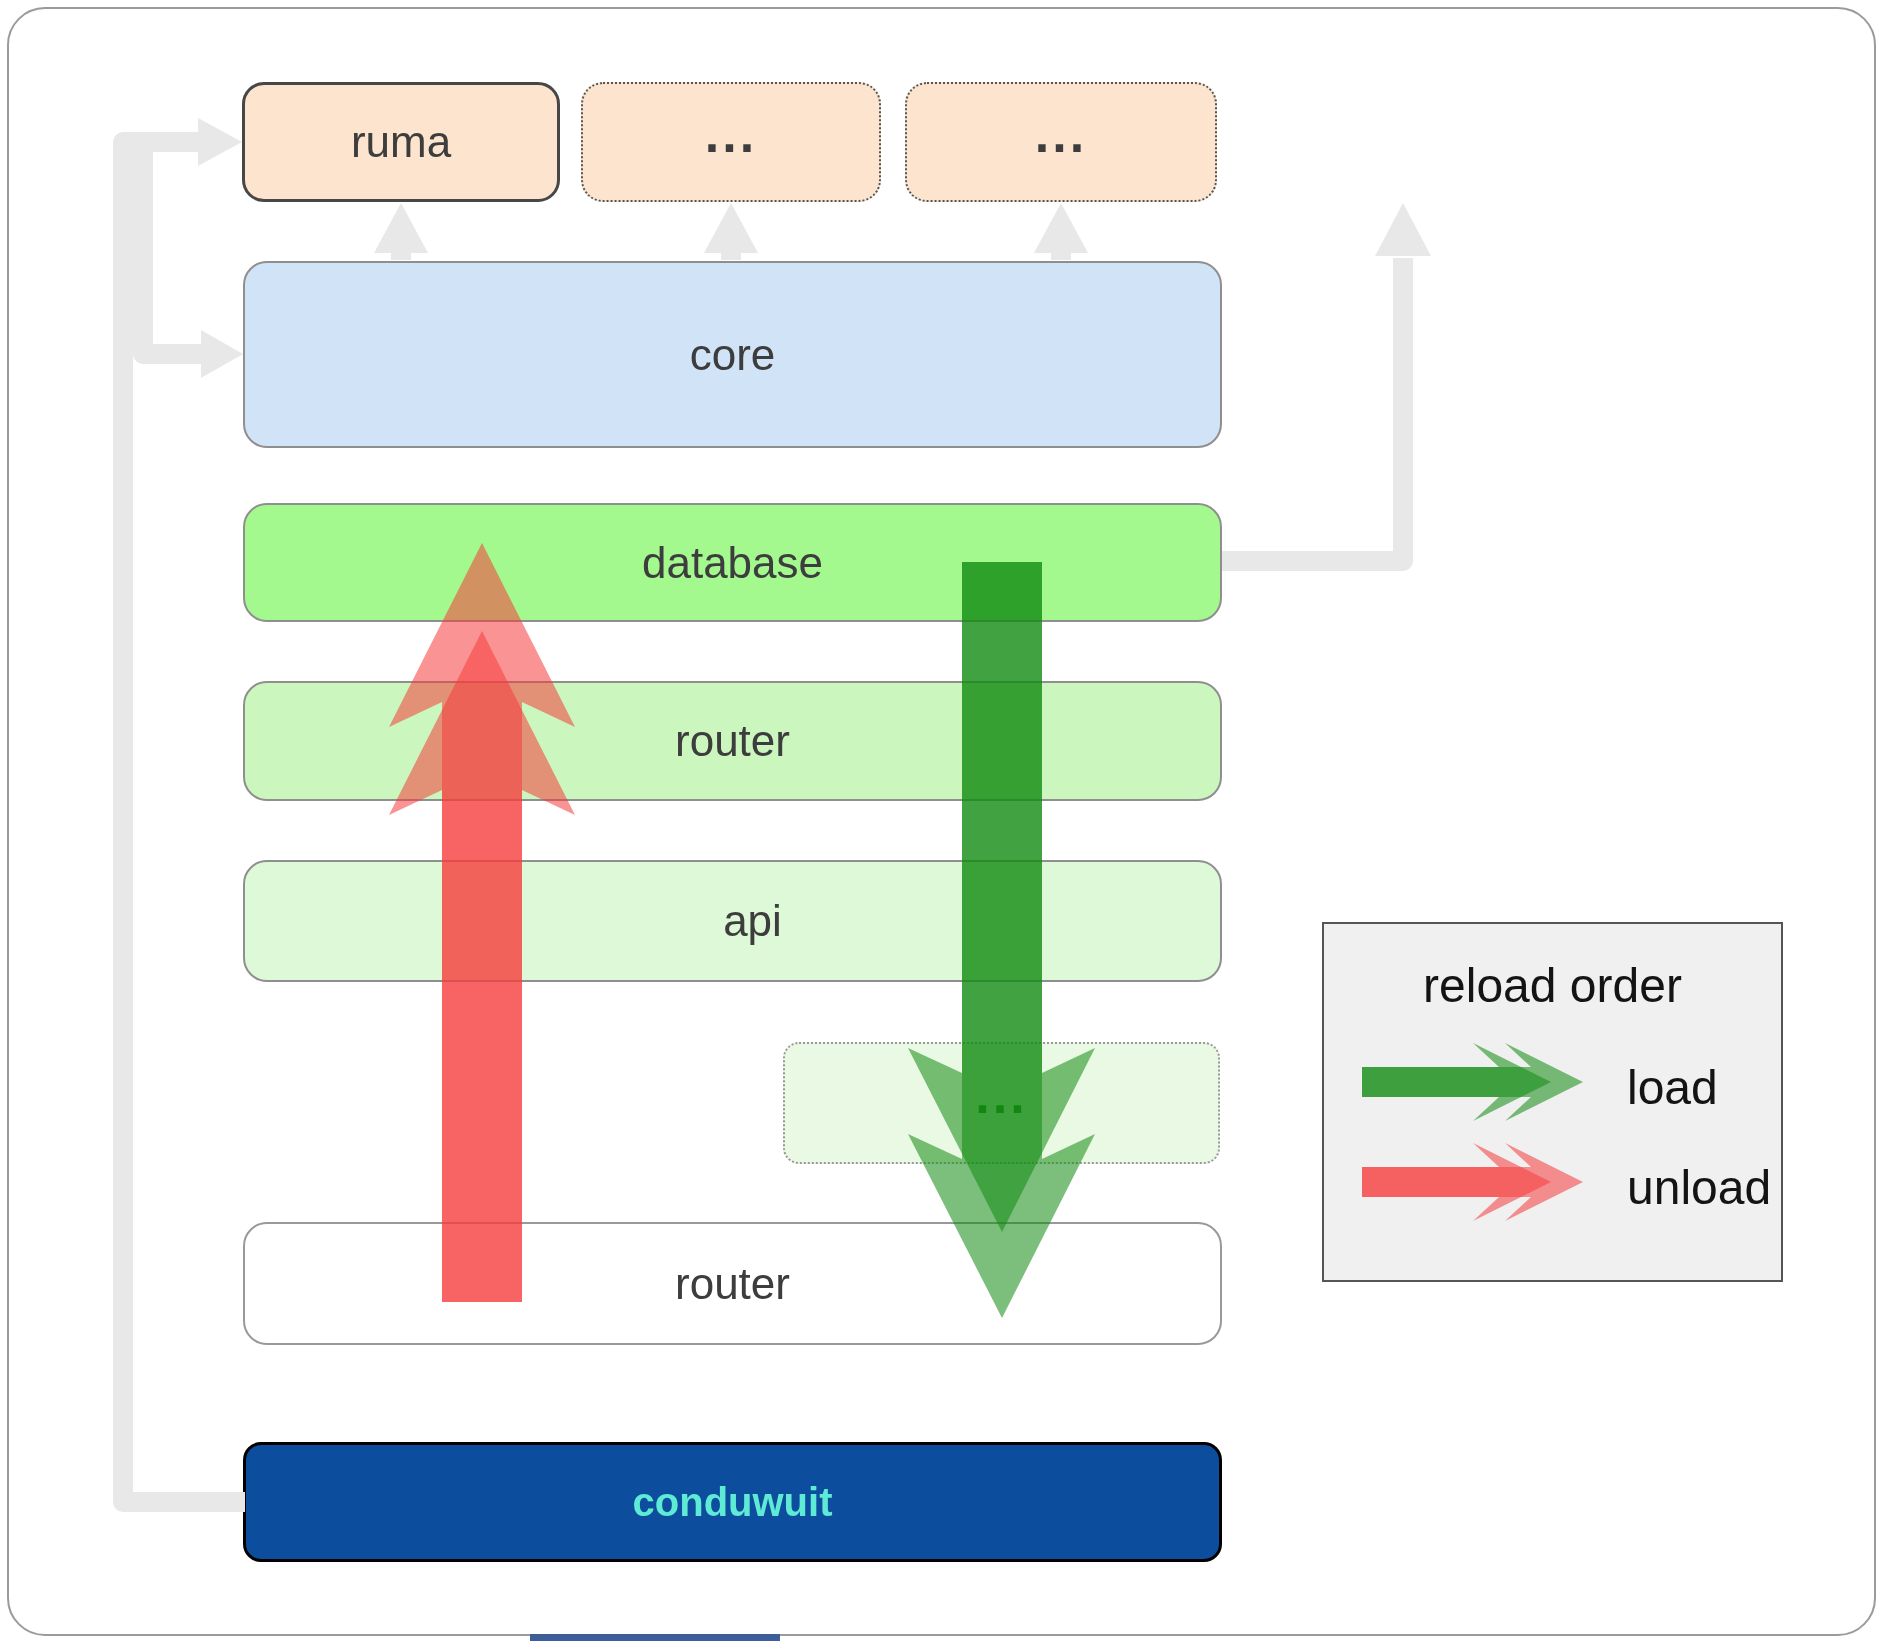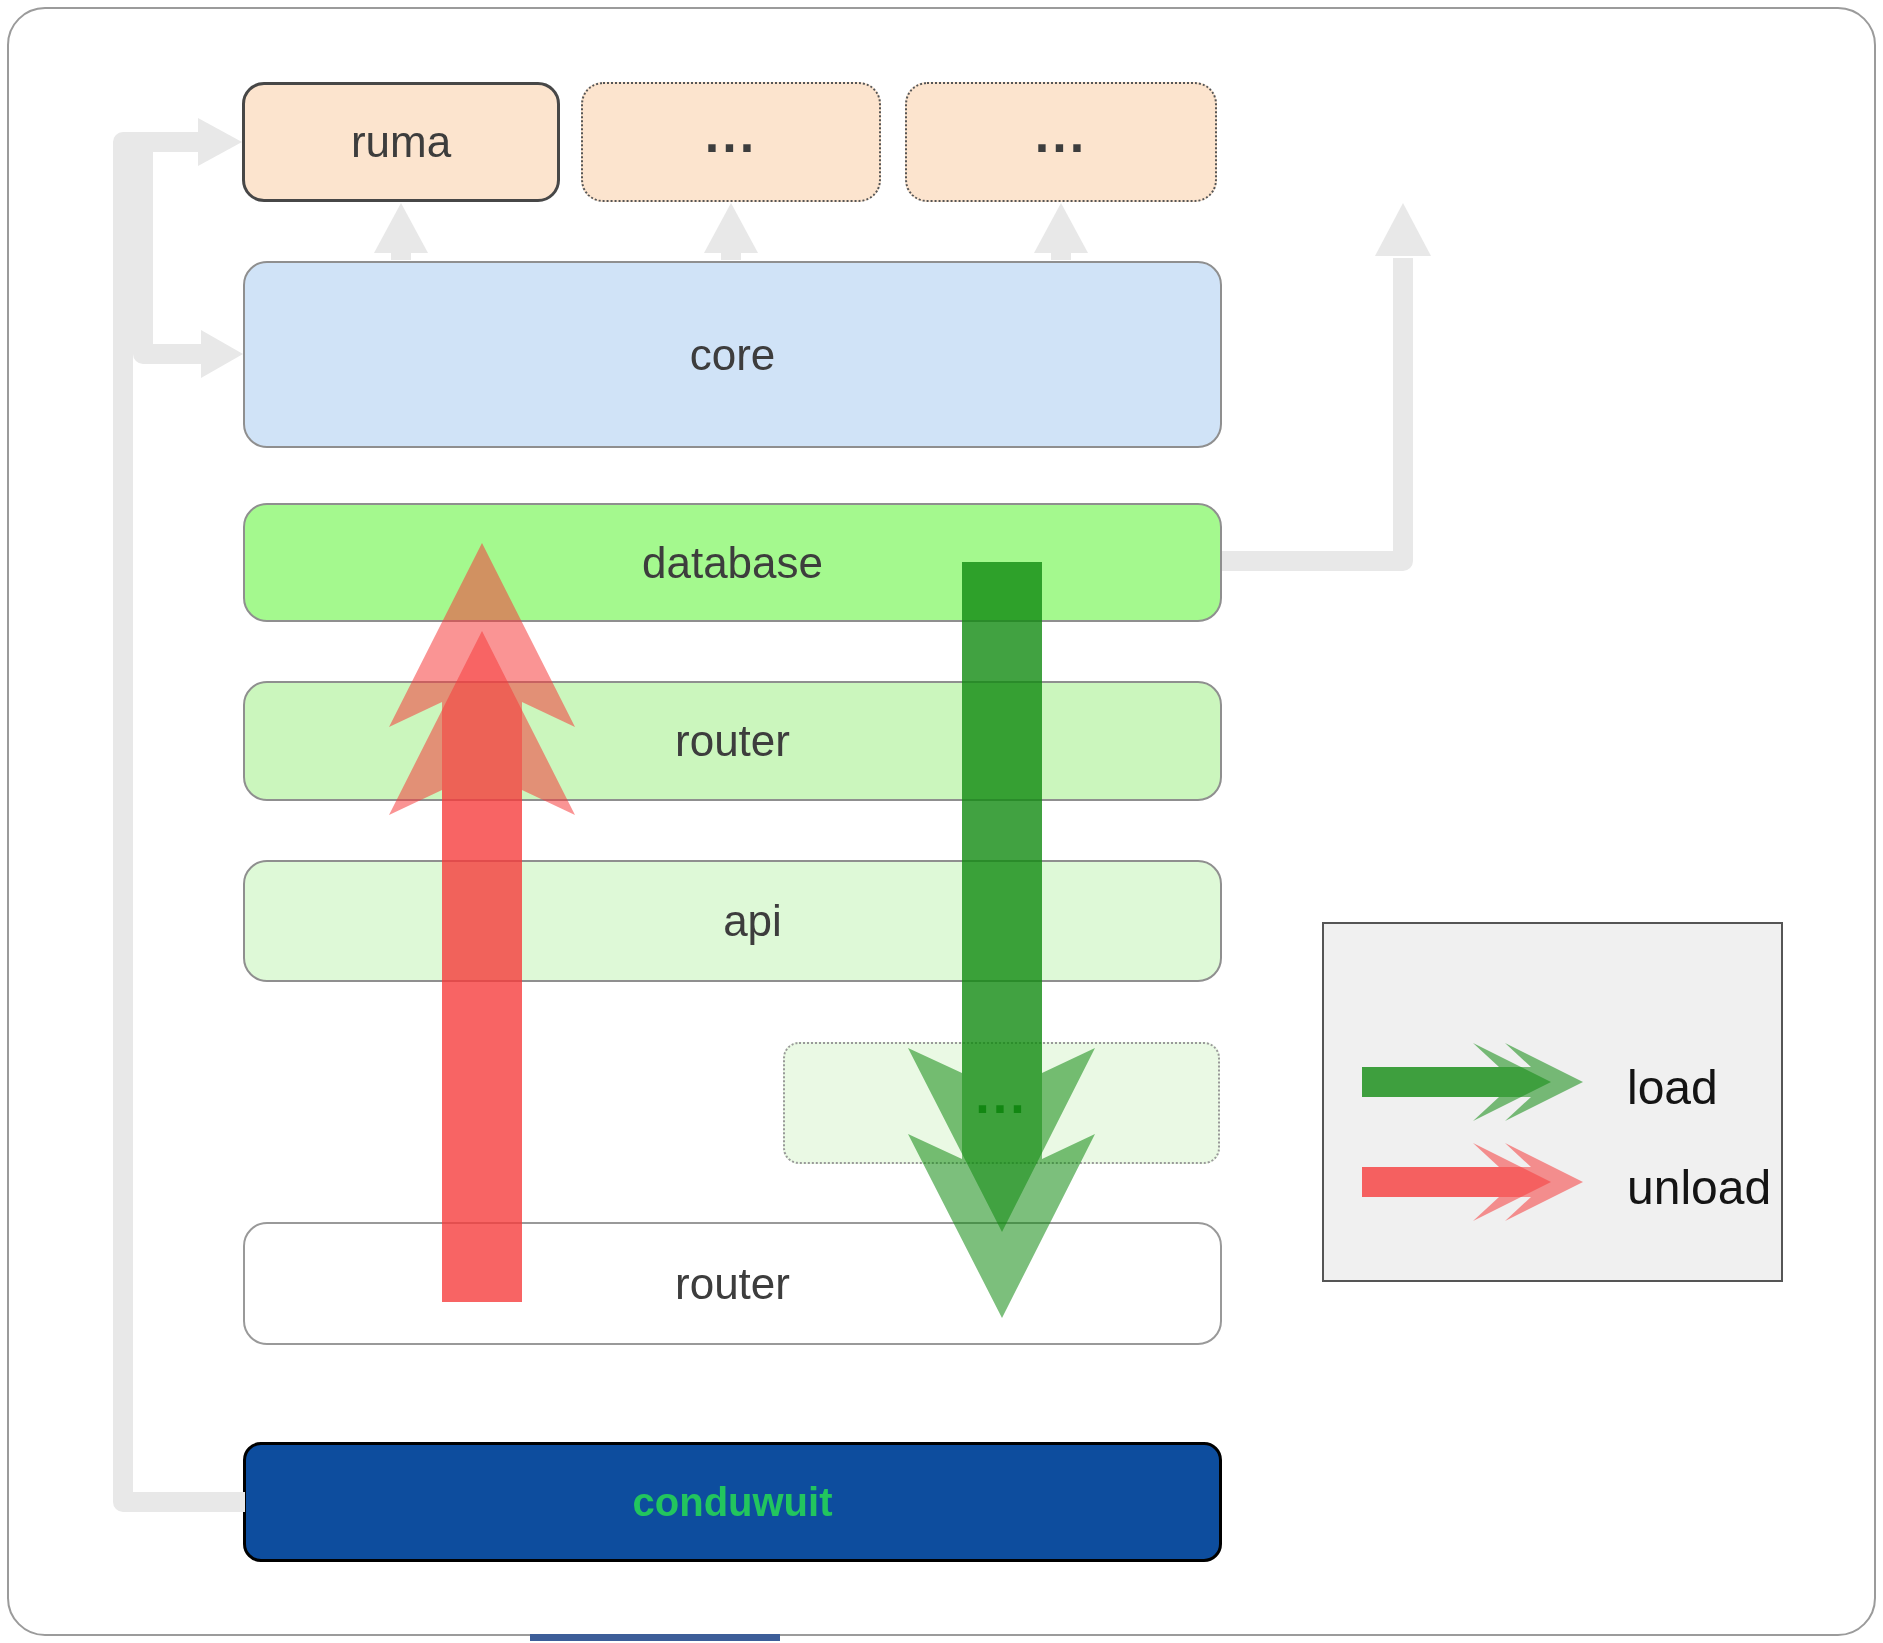--- a/index.html
+++ b/index.html
@@ -21,21 +21,21 @@
   #node-crate-b   {left:905px;top:82px;width:312px;height:120px;background:#fce4ce;border:2px dotted #555;border-radius:22px;}
   #node-rocksdb   {left:1243px;top:82px;width:317px;height:120px;background:#fce4ce;border:3px solid #474747;border-radius:22px;}
   #node-core      {left:243px;top:261px;width:979px;height:187px;background:#d0e3f7;border:2px solid #8f8f8f;border-radius:24px;}
   #node-database  {left:243px;top:503px;width:979px;height:119px;background:#a4f98e;border:2px solid #8f8f8f;border-radius:24px;}
   #node-service   {left:243px;top:681px;width:979px;height:120px;background:#cbf6bd;border:2px solid #8f8f8f;border-radius:24px;}
   #node-api       {left:243px;top:860px;width:979px;height:122px;background:#def9d7;border:2px solid #8f8f8f;border-radius:24px;padding-left:40px;}
   #node-admin     {left:243px;top:1042px;width:440px;height:122px;background:#eaf9e4;border:2px solid #8a8a8a;border-radius:16px;}
   #node-other     {left:783px;top:1042px;width:437px;height:122px;background:#eaf9e4;border:2px dotted #999;border-radius:16px;}
   #node-router    {left:243px;top:1222px;width:979px;height:123px;background:#ffffff;border:2px solid #999;border-radius:24px;}
   #node-conduwuit {left:243px;top:1442px;width:979px;height:120px;background:#0d4d9e;border:3px solid #000;border-radius:18px;
-                   color:#22c55e;font-weight:600;font-size:40px;}
+                   color:#5eead4;font-weight:600;font-size:40px;}
   .dots{font-size:52px;font-weight:700;letter-spacing:3px;padding-bottom:16px;}
   .dots-green{color:#1e7a1e;}
 
   #legend{
     position:absolute;left:1322px;top:922px;width:461px;height:360px;
     background:#f0f0f0;border:2px solid #555;box-sizing:border-box;z-index:2;
   }
   .legend-title{
     position:absolute;top:34px;left:0;width:100%;text-align:center;
     font-size:48px;color:#141414;
@@ -86,20 +86,21 @@
     <span class="lbl dots dots-green">...</span>
   </div>
   <div class="box" id="node-router">
     <span class="lbl">router</span>
   </div>
   <div class="box" id="node-conduwuit">
     <span class="lbl">conduwuit</span>
   </div>
 
   <div id="legend">
+    <div class="legend-title">reload order</div>
     <div class="legend-label" id="legend-label-load">load</div>
     <div class="legend-label" id="legend-label-unload">unload</div>
   </div>
 
   <svg class="overlay" viewBox="0 0 1883 1643">
 
     <path class="cg" d="M245,1502 L123,1502 L123,142 L200,142"></path>
     <polygon class="ch" points="198,118 198,166 242,142"></polygon>
 
     <path class="cg" d="M143,150 L143,354 L201,354"></path>

